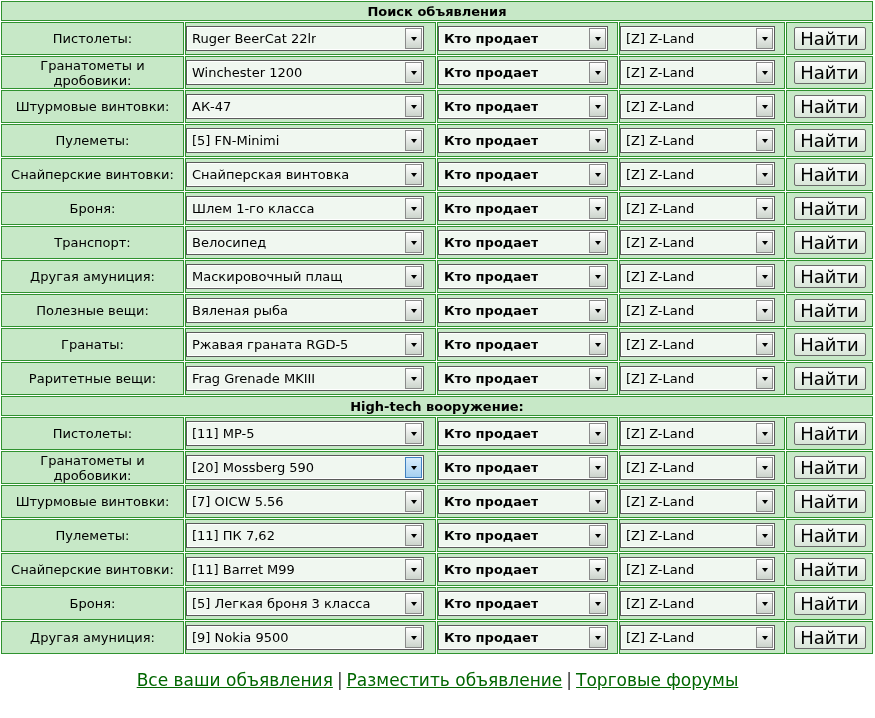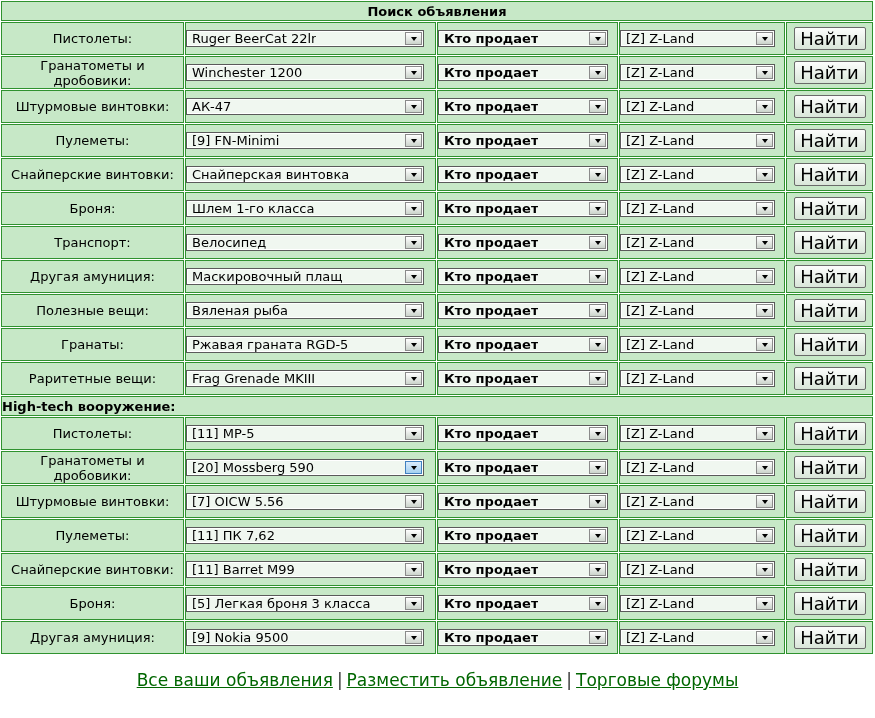--- a/index.html
+++ b/index.html
@@ -33,36 +33,36 @@
     height: 18px;
   }
   td.col-header {
     background: #d5f0d5;
     text-align: center;
     height: 20px;
   }
   td.section-header {
     background: #d5f0d5;
     font-weight: bold;
-    text-align: left;
+    text-align: center;
     height: 18px;
   }
   tr.data-row td { height: 31px; }
   td.label-cell {
     text-align: center;
     padding-right: 6px;
   }
   td.select-cell { padding-left: 5px; }
   td.button-cell { text-align: center; }
 
   .select {
     position: relative;
     display: inline-flex;
     align-items: center;
-    height: 17px;
+    height: 25px;
     border: 1px solid #5a5a5a;
     background: #f0f7f0;
     box-shadow: inset 0 0 0 1px #ffffff;
     box-sizing: border-box;
     vertical-align: middle;
     cursor: default;
   }
   .select.item   { width: 238px; }
   .select.action { width: 170px; font-weight: bold; }
   .select.island { width: 155px; }
@@ -202,21 +202,21 @@
               <span class="select-text">[Z] Z-Land</span>
               <span class="select-arrow">
                 <span class="tri"></span>
               </span>
             </div></td>
           <td class="button-cell"><button class="find-btn">Найти</button></td>
         </tr>
         <tr class="data-row">
           <td class="label-cell">Пулеметы:</td>
           <td class="select-cell"><div class="select item">
-              <span class="select-text">[9] FN-Minimi</span>
+              <span class="select-text">[5] FN-Minimi</span>
               <span class="select-arrow">
                 <span class="tri"></span>
               </span>
             </div></td>
           <td class="select-cell"><div class="select action">
               <span class="select-text">Кто продает</span>
               <span class="select-arrow">
                 <span class="tri"></span>
               </span>
             </div></td>

